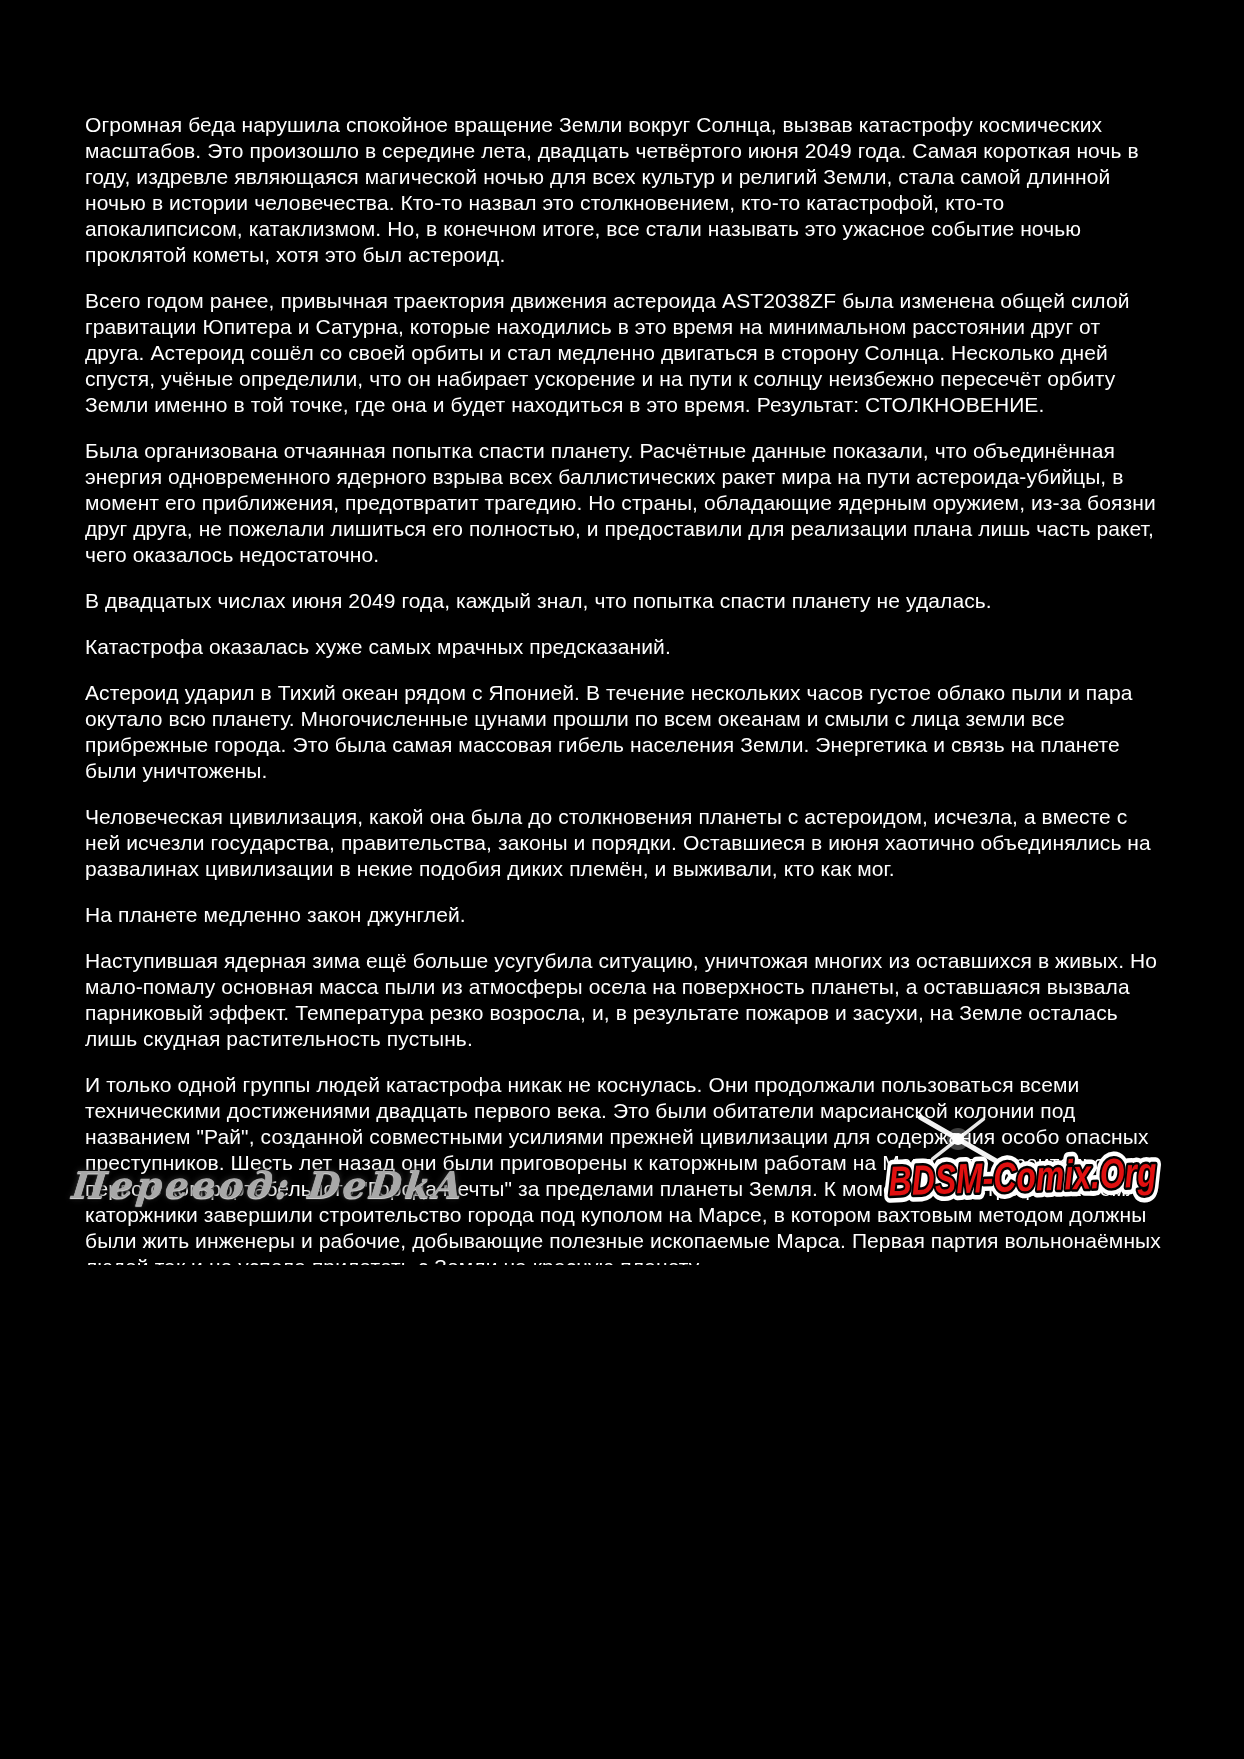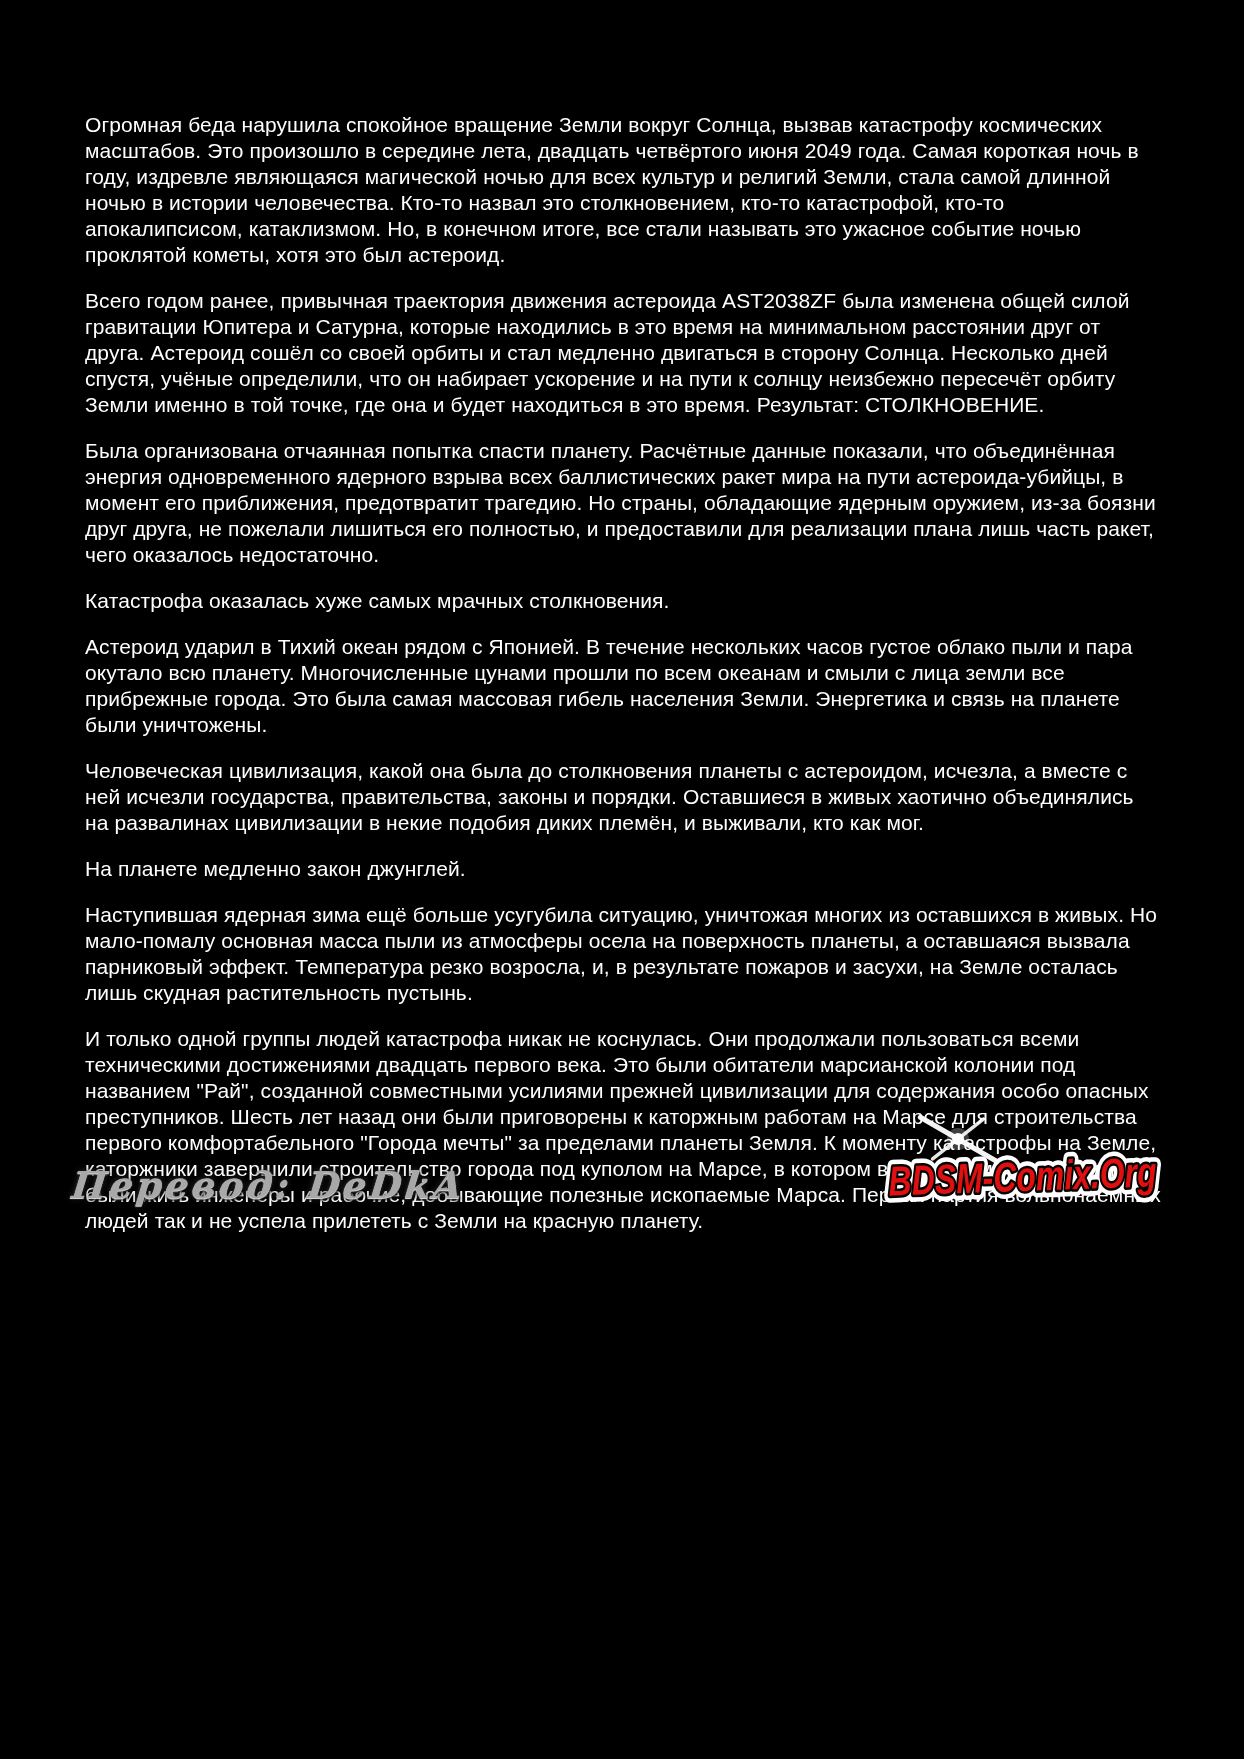--- a/index.html
+++ b/index.html
@@ -69,23 +69,24 @@
 </style>
 </head>
 <body>
 
 <div class="page">
 
   <main class="text-block">
     <p>Огромная беда нарушила спокойное вращение Земли вокруг Солнца, вызвав катастрофу космических масштабов. Это произошло в середине лета, двадцать четвёртого июня 2049 года. Самая короткая ночь в году, издревле являющаяся магической ночью для всех культур и религий Земли, стала самой длинной ночью в истории человечества. Кто-то назвал это столкновением, кто-то катастрофой, кто-то апокалипсисом, катаклизмом. Но, в конечном итоге, все стали называть это ужасное событие ночью проклятой кометы, хотя это был астероид.</p>
     <p>Всего годом ранее, привычная траектория движения астероида AST2038ZF была изменена общей силой гравитации Юпитера и Сатурна, которые находились в это время на минимальном расстоянии друг от друга. Астероид сошёл со своей орбиты и стал медленно двигаться в сторону Солнца. Несколько дней спустя, учёные определили, что он набирает ускорение и на пути к солнцу неизбежно пересечёт орбиту Земли именно в той точке, где она и будет находиться в это время. Результат: СТОЛКНОВЕНИЕ.</p>
     <p>Была организована отчаянная попытка спасти планету. Расчётные данные показали, что объединённая энергия одновременного ядерного взрыва всех баллистических ракет мира на пути астероида-убийцы, в момент его приближения, предотвратит трагедию. Но страны, обладающие ядерным оружием, из-за боязни друг друга, не пожелали лишиться его полностью, и предоставили для реализации плана лишь часть ракет, чего оказалось недостаточно.</p>
-    <p>Катастрофа оказалась хуже самых мрачных столкновения.</p>
+    <p>В двадцатых числах июня 2049 года, каждый знал, что попытка спасти планету не удалась.</p>
+    <p>Катастрофа оказалась хуже самых мрачных предсказаний.</p>
     <p>Астероид ударил в Тихий океан рядом с Японией. В течение нескольких часов густое облако пыли и пара окутало всю планету. Многочисленные цунами прошли по всем океанам и смыли с лица земли все прибрежные города. Это была самая массовая гибель населения Земли. Энергетика и связь на планете были уничтожены.</p>
-    <p>Человеческая цивилизация, какой она была до столкновения планеты с астероидом, исчезла, а вместе с ней исчезли государства, правительства, законы и порядки. Оставшиеся в живых хаотично объединялись на развалинах цивилизации в некие подобия диких племён, и выживали, кто как мог.</p>
+    <p>Человеческая цивилизация, какой она была до столкновения планеты с астероидом, исчезла, а вместе с ней исчезли государства, правительства, законы и порядки. Оставшиеся в июня хаотично объединялись на развалинах цивилизации в некие подобия диких племён, и выживали, кто как мог.</p>
     <p>На планете медленно закон джунглей.</p>
     <p>Наступившая ядерная зима ещё больше усугубила ситуацию, уничтожая многих из оставшихся в живых. Но мало-помалу основная масса пыли из атмосферы осела на поверхность планеты, а оставшаяся вызвала парниковый эффект. Температура резко возросла, и, в результате пожаров и засухи, на Земле осталась лишь скудная растительность пустынь.</p>
     <p>И только одной группы людей катастрофа никак не коснулась. Они продолжали пользоваться всеми техническими достижениями двадцать первого века. Это были обитатели марсианской колонии под названием "Рай", созданной совместными усилиями прежней цивилизации для содержания особо опасных преступников. Шесть лет назад они были приговорены к каторжным работам на Марсе для строительства первого комфортабельного "Города мечты" за пределами планеты Земля. К моменту катастрофы на Земле, каторжники завершили строительство города под куполом на Марсе, в котором вахтовым методом должны были жить инженеры и рабочие, добывающие полезные ископаемые Марса. Первая партия вольнонаёмных людей так и не успела прилететь с Земли на красную планету.</p>
   </main>
 
   <footer class="page-footer">
 
     <div class="translator">Перевод: DeDkA</div>
 
     <div class="logo-wrap">

